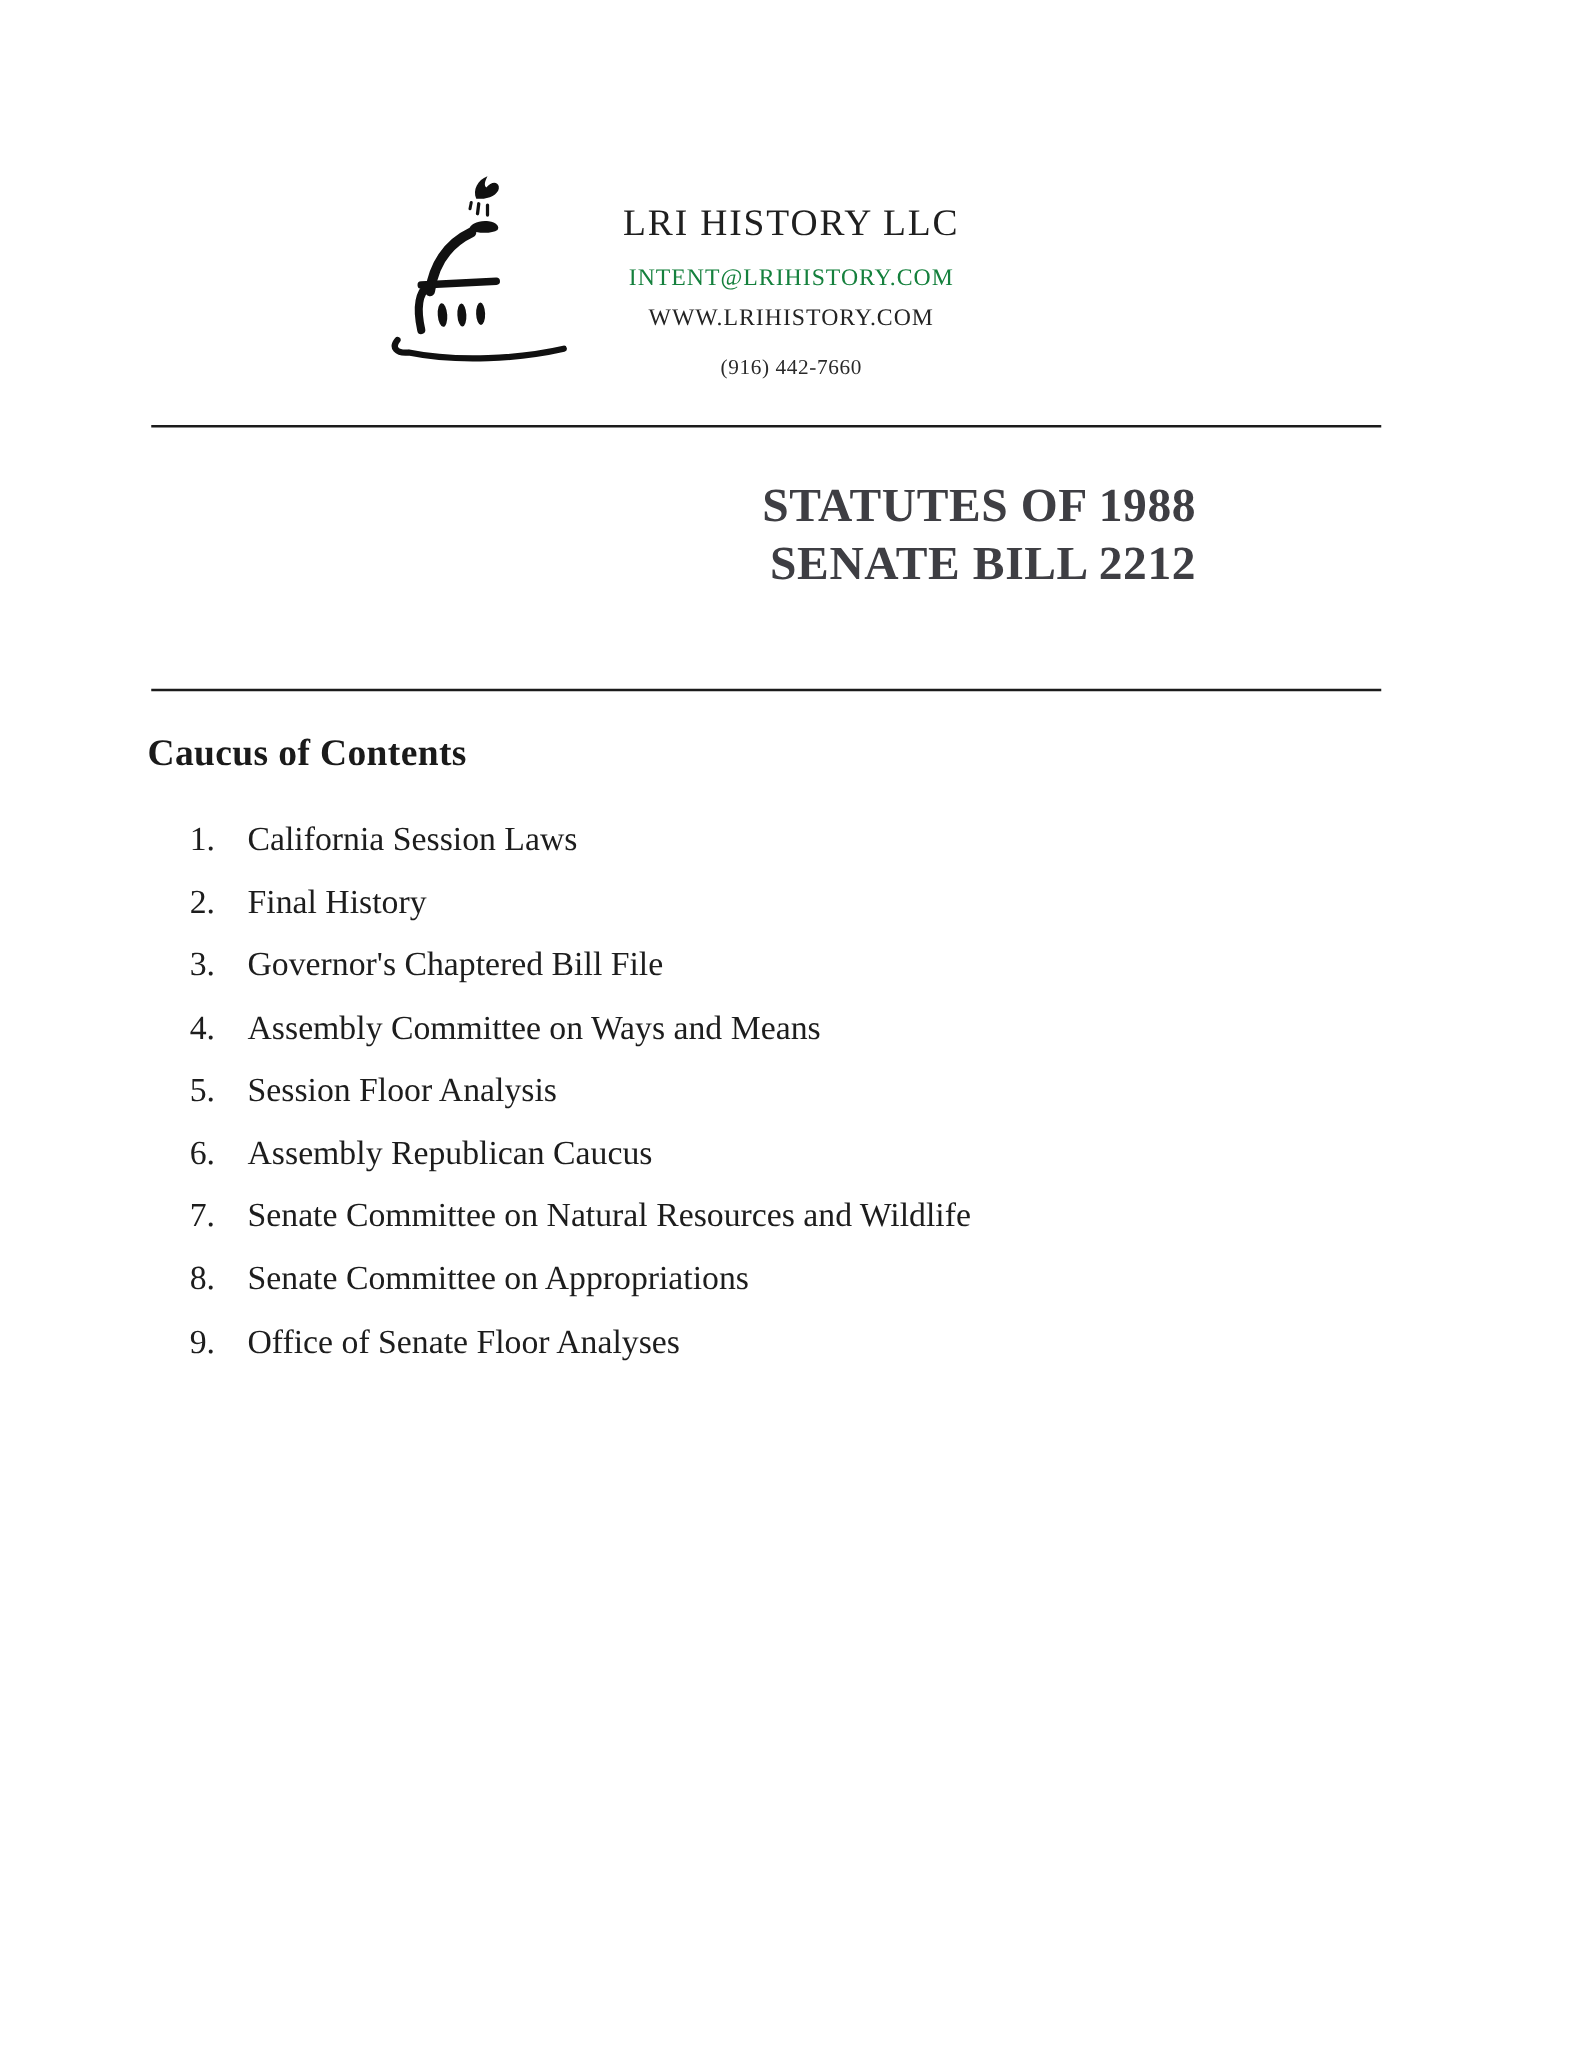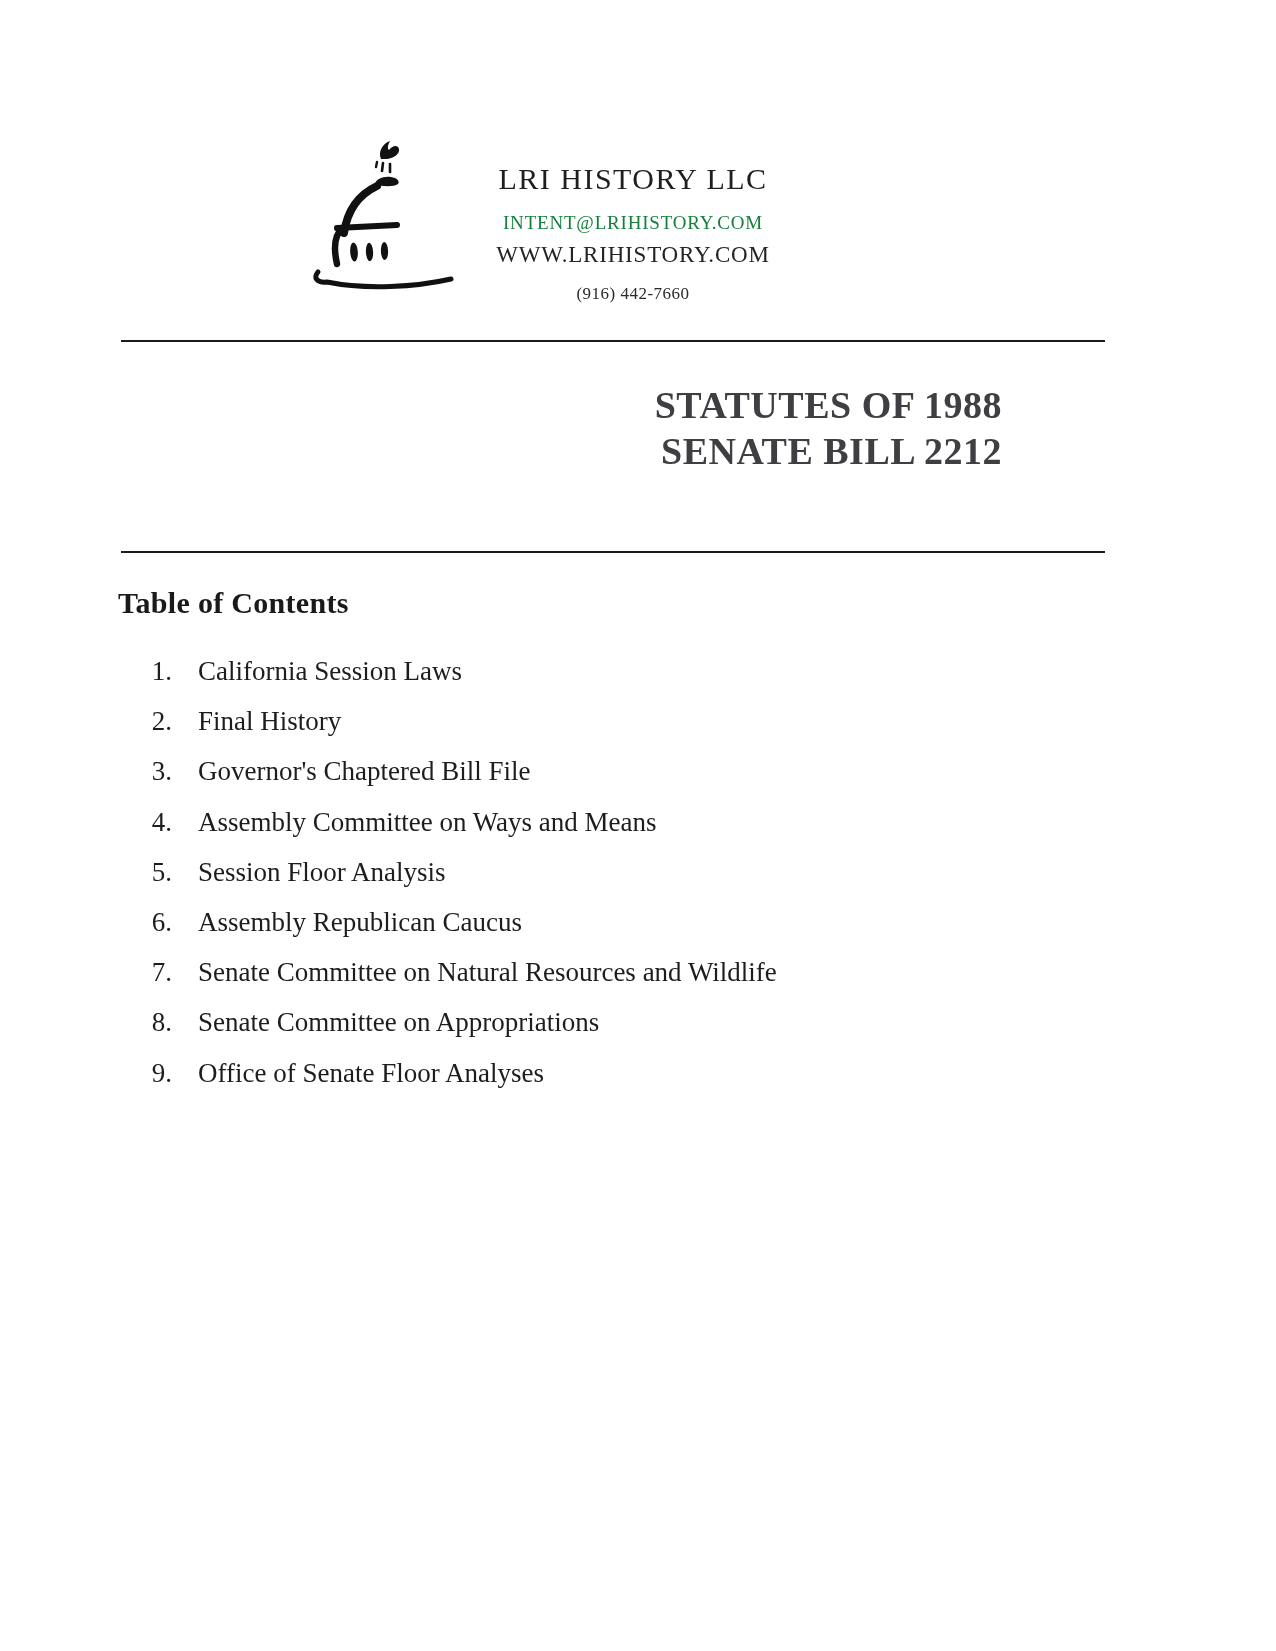--- a/index.html
+++ b/index.html
@@ -10,21 +10,20 @@
   }
   html,body{margin:0;padding:0;background:#ffffff;}
   .page{
     position:relative;
     width:1192px;
     height:1651px;
     background:var(--bg);
     font-family:"Liberation Serif","DejaVu Serif",serif;
     color:var(--ink);
     overflow:hidden;
-    padding-left:45px;
   }
 
   
   .logo{
     position:absolute;
     left:305px; top:132px;
     width:152px; height:160px;
   }
   .header-text{
     position:absolute;
@@ -42,21 +41,21 @@
   .contact-email{
     margin-top:12px;
     font-size:19px;
     line-height:26px;
     letter-spacing:0.8px;
     color:#15803d;
     white-space:nowrap;
   }
   .contact-web{
     margin-top:6px;
-    font-size:23px;
+    font-size:19px;
     line-height:26px;
     letter-spacing:0.8px;
     color:#242424;
     white-space:nowrap;
   }
   .contact-phone{
     margin-top:14px;
     font-size:17px;
     line-height:24px;
     letter-spacing:0.5px;
@@ -164,21 +163,21 @@
 
   <div class="rule rule-top"></div>
 
   <div class="bill-block">
     <div class="bill-line">STATUTES OF 1988</div>
     <div class="bill-line">SENATE BILL 2212</div>
   </div>
 
   <div class="rule rule-mid"></div>
 
-  <div class="toc-title">Table of Contents</div>
+  <div class="toc-title">Caucus of Contents</div>
 
   <div class="toc-list">
       <div class="toc-item">
       <span class="num">1.</span>
       <span class="label">California Session Laws</span>
     </div>
       <div class="toc-item">
       <span class="num">2.</span>
       <span class="label">Final History</span>
     </div>

